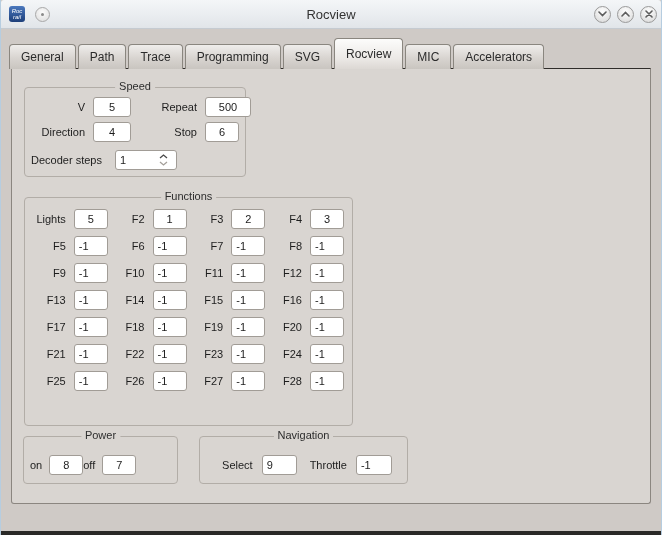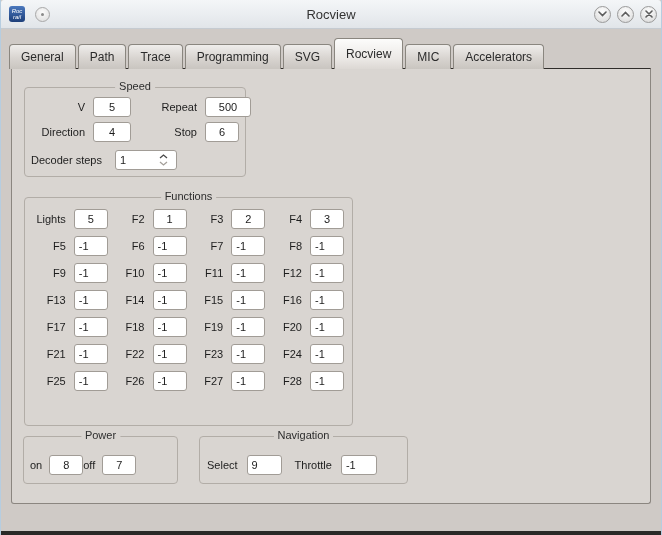--- a/index.html
+++ b/index.html
@@ -297,21 +297,21 @@
       <div class="pn-row" style="padding-left:6px;">
         <span class="lbl">on</span>
         <input class="fi center" style="margin-left: 7px;" value="8">
         <span class="lbl" style="margin-left:0">off</span>
         <input class="fi center" style="margin-left: 7px;" value="7">
       </div>
     </div>
 
     <div class="group" id="group-nav">
       <span class="legend">Navigation</span>
-      <div class="pn-row" style="padding-left:7px;">
+      <div class="pn-row" style="padding-left:7px;justify-content:center;">
         <span class="lbl">Select</span>
         <input class="fi" style="margin-left: 9px; width: 35px;" value="9">
         <span class="lbl" style="margin-left:13px">Throttle</span>
         <input class="fi" style="margin-left: 9px; width: 36px;" value="-1">
       </div>
     </div>
 
   </div>
 
 

